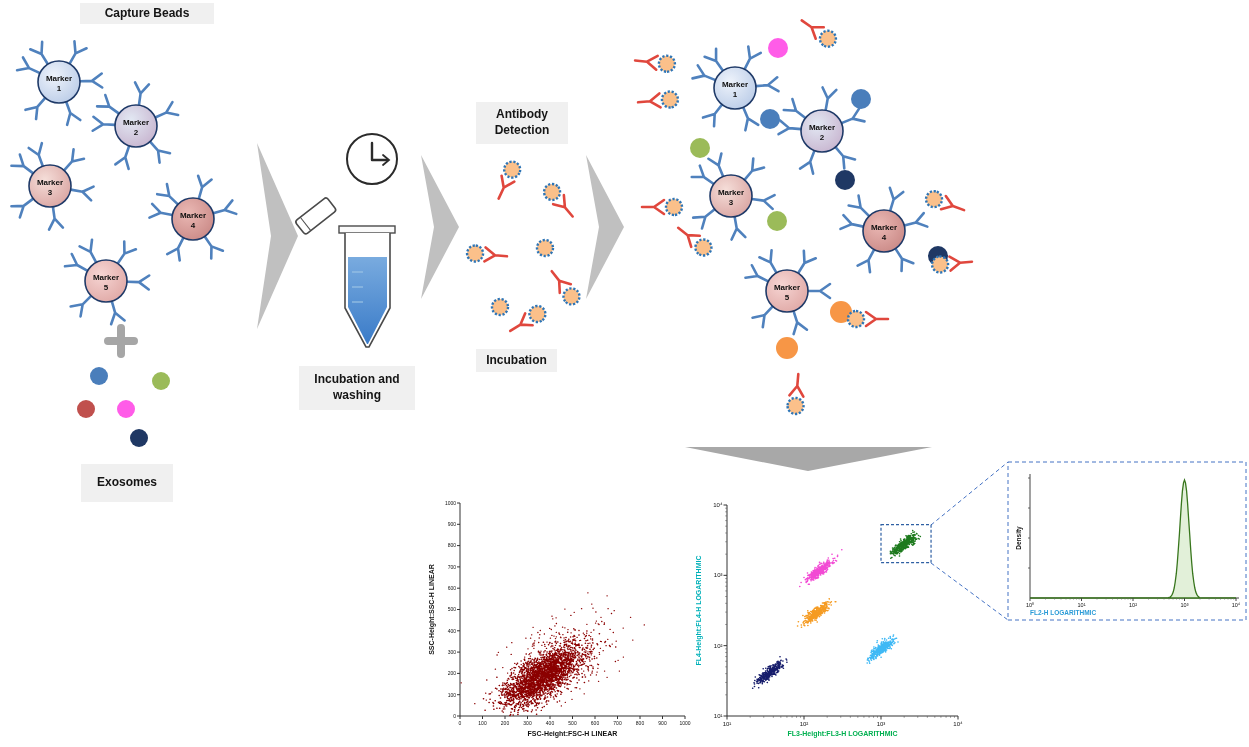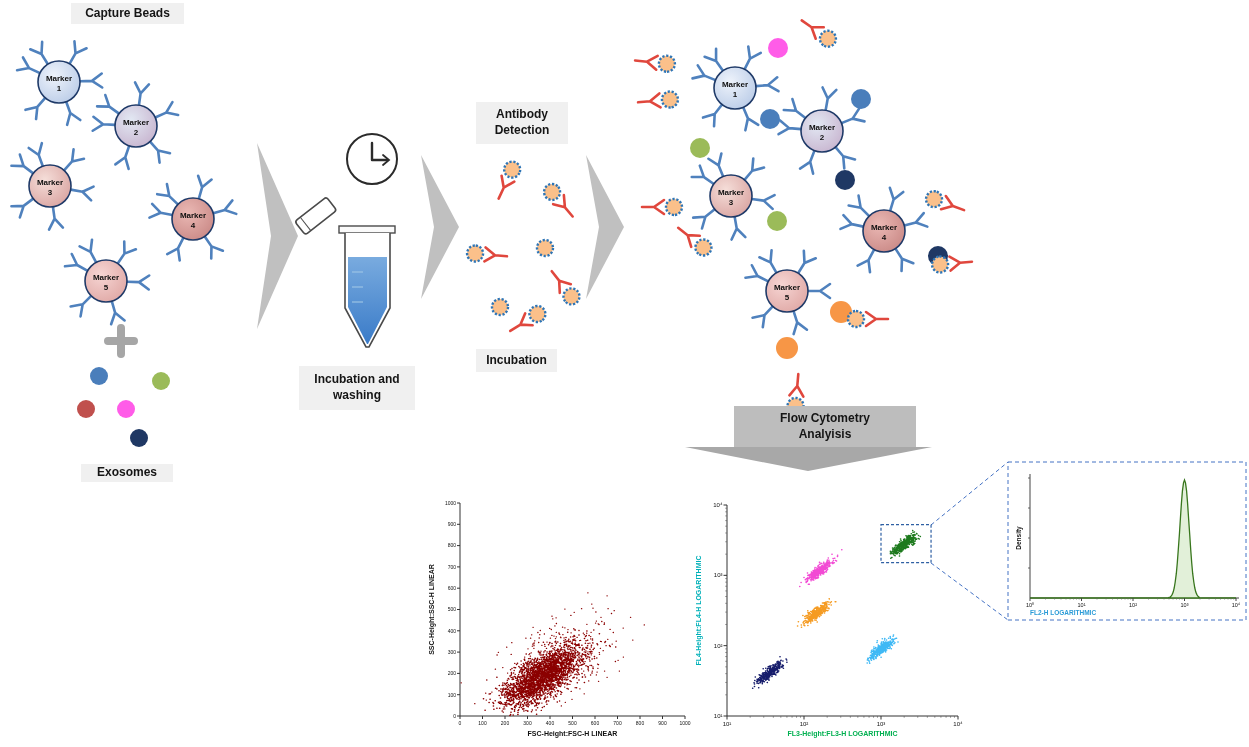--- a/index.html
+++ b/index.html
@@ -403,29 +403,25 @@
         <line x1="1233.6434892361253" y1="598" x2="1233.6434892361253" y2="599.6" stroke="#666" stroke-width="0.6"></line>
         <line x1="1028" y1="568" x2="1030" y2="568" stroke="#444" stroke-width="0.8"></line>
         <line x1="1028" y1="538" x2="1030" y2="538" stroke="#444" stroke-width="0.8"></line>
         <line x1="1028" y1="508" x2="1030" y2="508" stroke="#444" stroke-width="0.8"></line>
         <line x1="1028" y1="478" x2="1030" y2="478" stroke="#444" stroke-width="0.8"></line>
         <text x="1030" y="615" text-anchor="start" font-size="6.5" font-weight="bold" fill="#2b9bd7">FL2-H LOGARITHMIC</text>
         <text x="1021" y="538" text-anchor="middle" font-size="6.5" font-weight="bold" fill="#111" transform="rotate(-90 1021 538)">Density</text>
       </g>
     </svg>
 
-<div class="lab" style="left:71px;top:3px;width:113px;height:21px">Capture Beads</div>
-<div class="lab" style="left:81px;top:464px;width:92px;height:18px">Exosomes</div>
+<div class="lab" style="left:80px;top:3px;width:134px;height:21px">Capture Beads</div>
+<div class="lab" style="left:81px;top:464px;width:92px;height:38px">Exosomes</div>
 <div class="lab" style="left:476px;top:102px;width:92px;height:42px">
   <span>Antibody</span>
   <span>Detection</span>
 </div>
 <div class="lab" style="left:299px;top:366px;width:116px;height:44px">
   <span>Incubation and</span>
   <span>washing</span>
 </div>
 <div class="lab" style="left:476px;top:349px;width:81px;height:23px">Incubation</div>
-<div class="lab banner" style="left:734px;top:406px;width:182px;height:41px">
-  <span>Flow Cytometry</span>
-  <span>Analyisis</span>
+
 </div>
 
-</div>
-
 </body></html>

